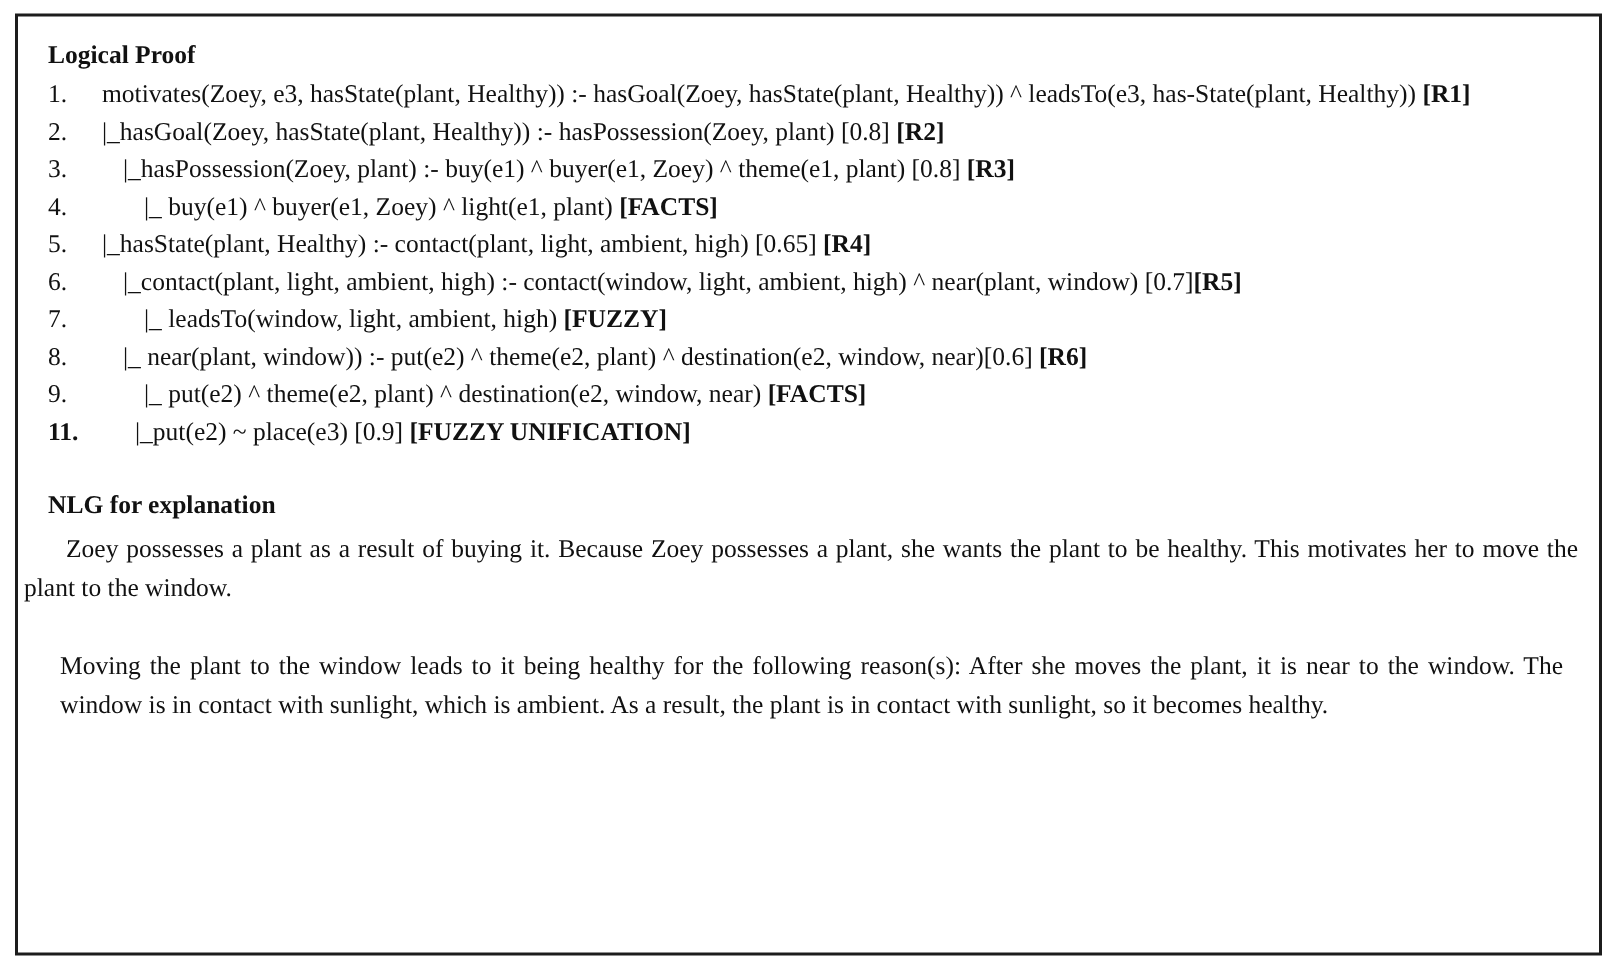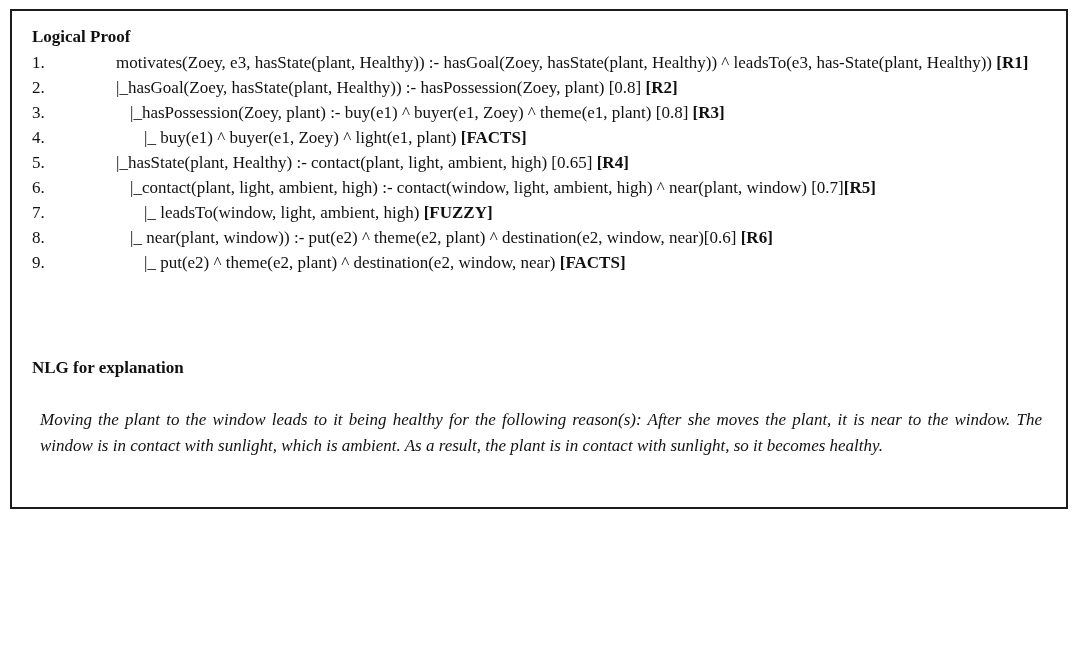--- a/index.html
+++ b/index.html
@@ -8,21 +8,21 @@
     background: #ffffff;
     width: 1080px;
     height: 649px;
     overflow: hidden;
   }
   .figure-box {
     position: absolute;
     left: 10px;
     top: 9px;
     width: 1058px;
-    height: 500px;
+    height: 628px;
     box-sizing: border-box;
     border: 2px solid #1c1c1c;
     background: #ffffff;
     padding: 13px 14px 10px 20px;
     font-family: "Liberation Serif", "DejaVu Serif", serif;
     font-size: 17px;
     color: #111111;
   }
   .section-title {
     font-weight: bold;
@@ -34,39 +34,37 @@
     line-height: 25px;
   }
   .num {
     flex: 0 0 36px;
     white-space: nowrap;
   }
   .num.bold { font-weight: bold; }
   .content {
     flex: 1;
     text-align: justify;
-    margin-left: 48px;
   }
   .ind1 { padding-left: 0; }
   .ind2 { padding-left: 14px; }
   .ind2b { padding-left: 22px; }
   .ind3 { padding-left: 28px; }
   .tag { font-weight: bold; }
-  .nlg-section { margin-top: 80px; }
+  .nlg-section { margin-top: 24px; }
   .nlg-p1 {
     margin: 3px 0 0 -16px;
     text-indent: 28px;
     line-height: 26px;
     text-align: justify;
   }
   .nlg-p2 {
     margin: 26px 10px 0 8px;
     line-height: 26px;
     text-align: justify;
-    font-style: italic;
   }
 </style>
 </head>
 <body>
 
 <div class="figure-box">
 
   <div class="section-title">Logical Proof</div>
 
   <div class="proof-lines">
@@ -110,21 +108,26 @@
       <span class="num">8.</span>
       <span class="content ind2"><span>|_ near(plant, window)) :- put(e2) ^ theme(e2, plant) ^ destination(e2, window, near)[0.6] </span><span class="tag">[R6]</span></span>
     </div>
 
     <div class="proof-line">
       <span class="num">9.</span>
       <span class="content ind3"><span>|_ put(e2) ^ theme(e2, plant) ^ destination(e2, window, near) </span><span class="tag">[FACTS]</span></span>
     </div>
 
 
+    <div class="proof-line">
+      <span class="num bold">11.</span>
+      <span class="content ind2b"><span>|_put(e2) ~ place(e3) [0.9] </span><span class="tag">[FUZZY UNIFICATION]</span></span>
+    </div>
 
   </div>
 
   <div class="nlg-section">
     <div class="section-title">NLG for explanation</div>
+    <p class="nlg-p1">Zoey possesses a plant as a result of buying it. Because Zoey possesses a plant, she wants the plant to be healthy. This motivates her to move the plant to the window.</p>
     <p class="nlg-p2">Moving the plant to the window leads to it being healthy for the following reason(s): After she moves the plant, it is near to the window. The window is in contact with sunlight, which is ambient. As a result, the plant is in contact with sunlight, so it becomes healthy.</p>
   </div>
 
 </div>
 
 </body></html>

